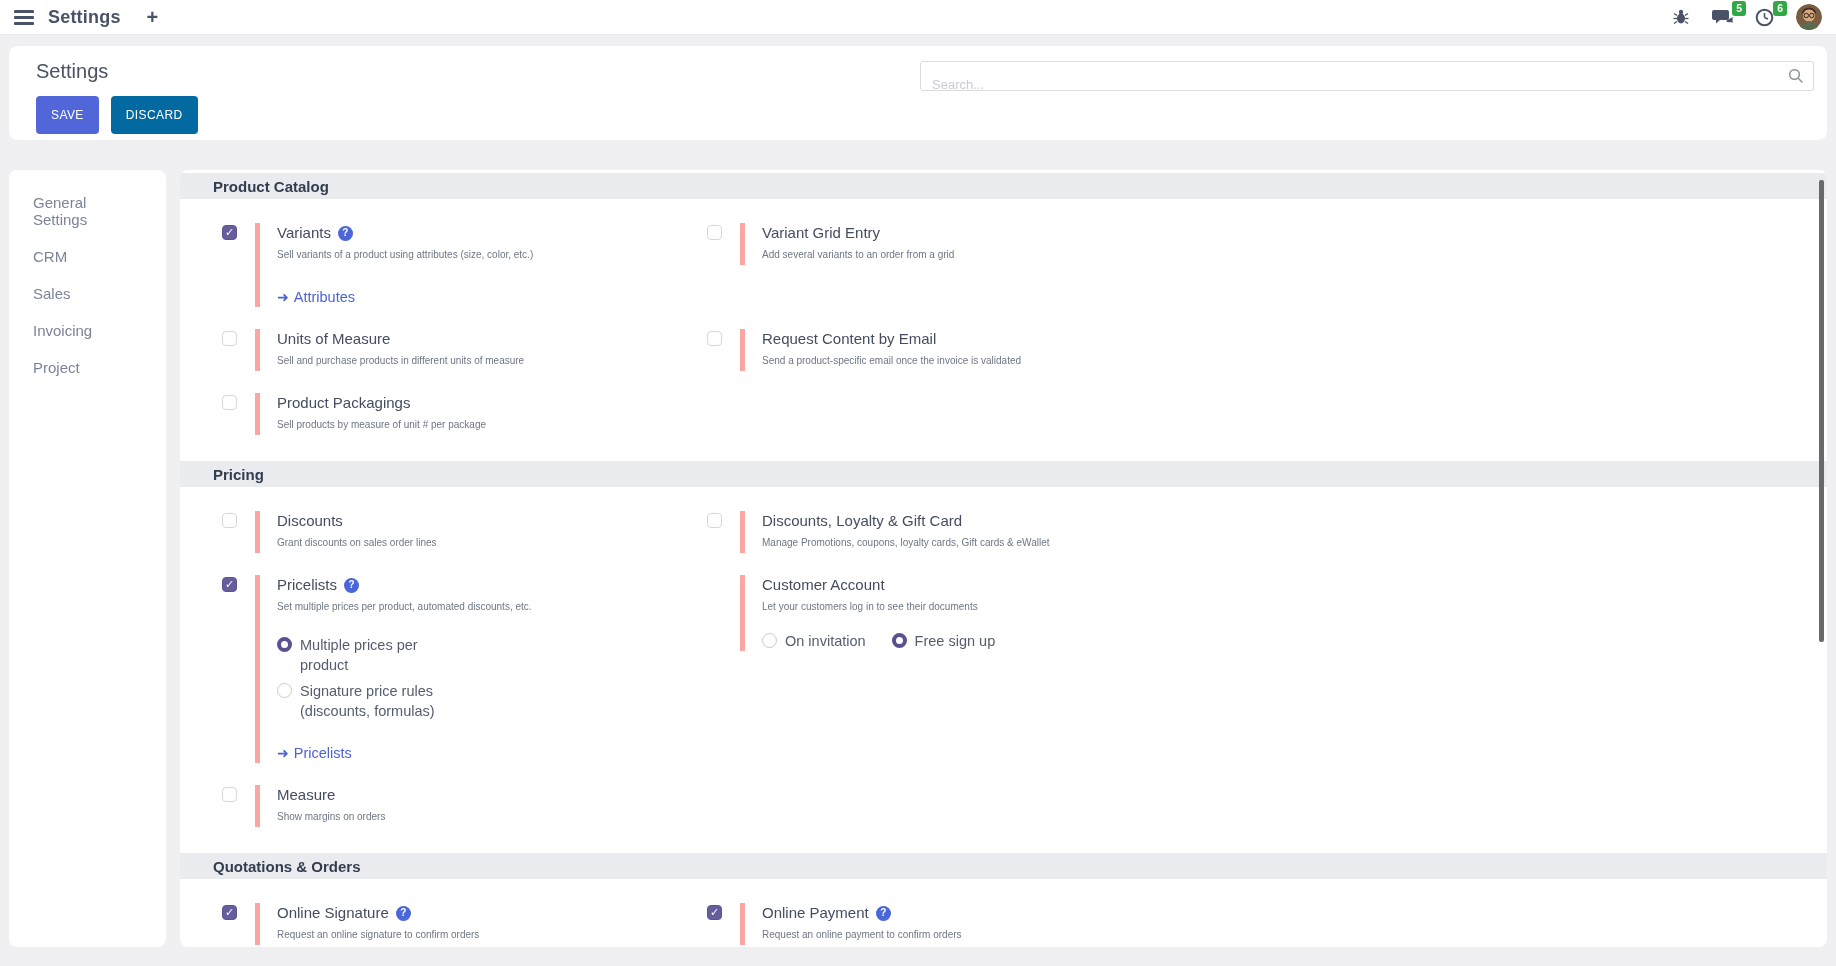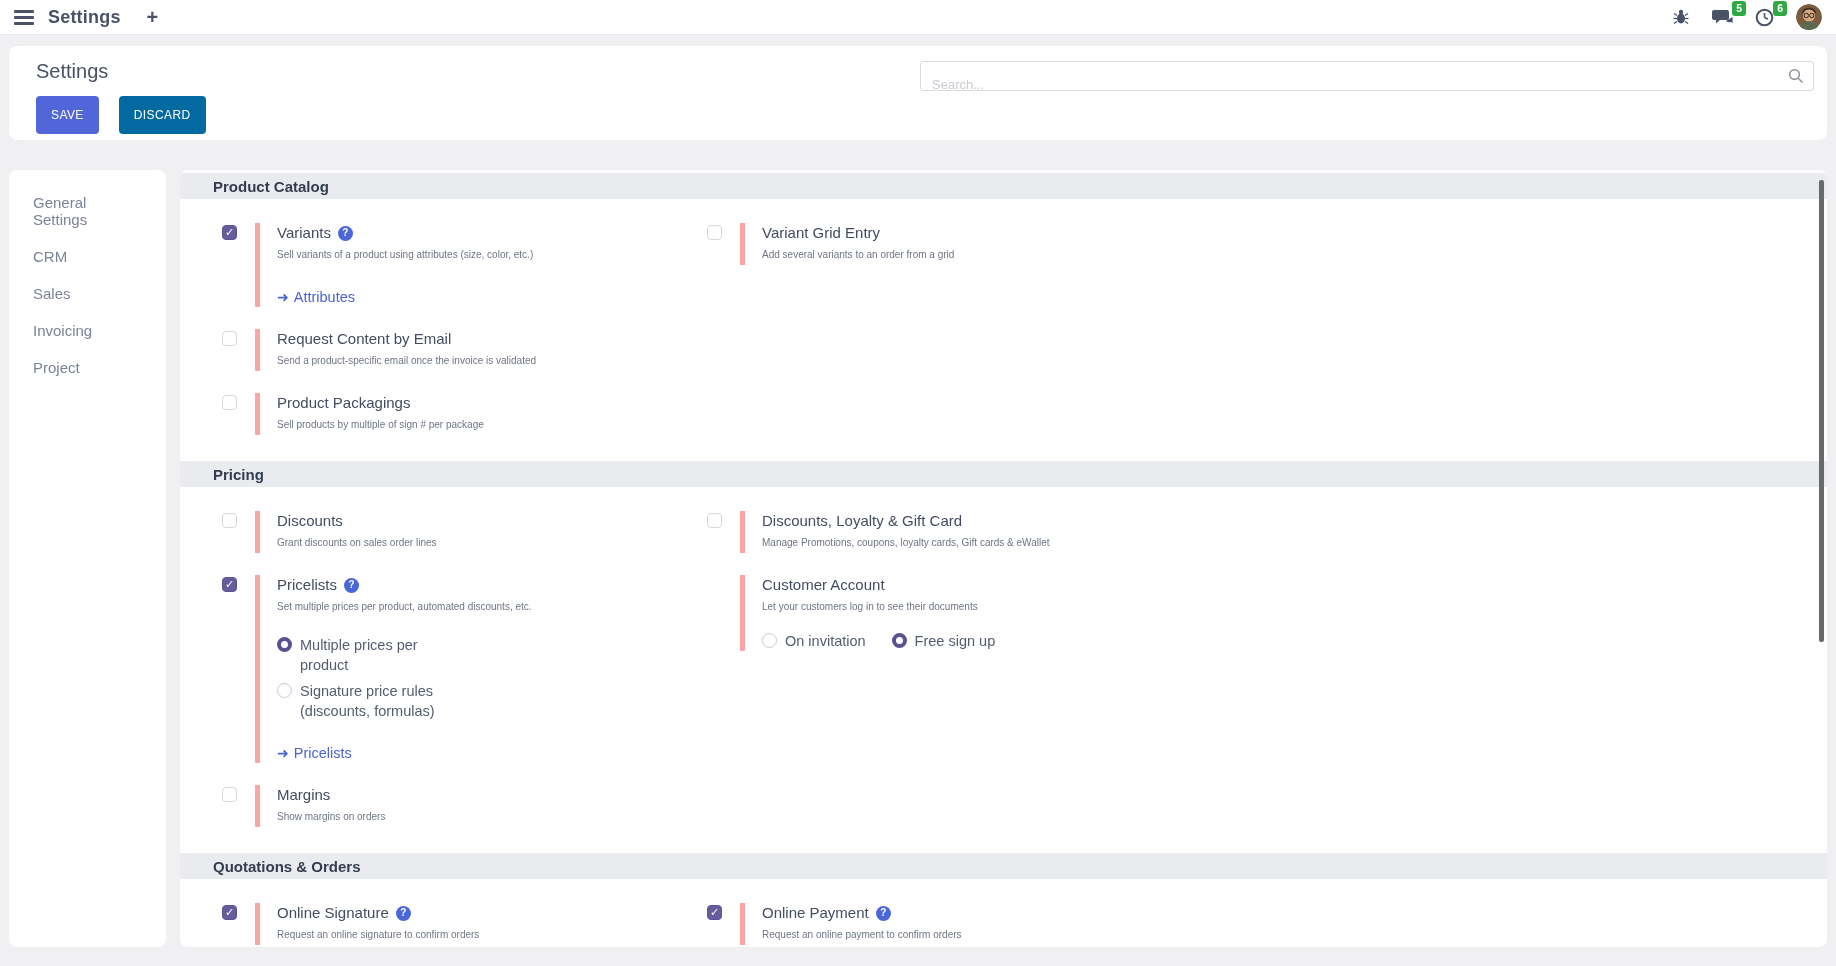--- a/index.html
+++ b/index.html
@@ -16,21 +16,21 @@
   .nav-right { margin-left:auto; display:flex; align-items:center; gap:22px; }
   .nav-icon { position:relative; display:flex; align-items:center; cursor:pointer; }
   .nav-badge { position:absolute; top:-7px; right:-13px; background:#30a843; color:#fff;
                font-size:10.5px; font-weight:700; padding:1px 4px 2px; border-radius:3px; line-height:1.2; }
   .avatar { width:26px; height:26px; border-radius:50%; overflow:hidden; display:block; }
 
   
   .cp-card { position:relative; margin:11px 9px 0; height:94px; background:#fff; border-radius:8px;
              padding:14px 0 0 27px; box-shadow:0 0 1px rgba(0,0,0,.05); }
   .cp-title { font-size:20px; color:#4a5264; font-weight:400; }
-  .cp-buttons { display:flex; gap:20px; margin-top:13px; }
+  .cp-buttons { display:flex; gap:12px; margin-top:13px; }
   .btn { border:none; border-radius:4px; color:#fff; font-size:12px; letter-spacing:.4px;
          padding:12px 15px; cursor:pointer; font-family:inherit; }
   .btn-save { background:#5166d8; }
   .btn-discard { background:#0369a1; }
   .searchbox { position:absolute; top:15px; right:13px; width:894px; height:30px; }
   .searchbox input { width:100%; height:100%; border:1px solid #d9dbde; border-radius:3px;
                      padding:16px 34px 0 11px; font-size:13px; color:#4a5264; font-family:inherit; outline:none; }
   .searchbox input::placeholder { color:#c9ccd3; }
   .search-icon { position:absolute; right:10px; top:7px; cursor:pointer; }
 
@@ -186,41 +186,52 @@
                   <div class="setting-content">
                     <div class="setting-title">
                       <span>Variant Grid Entry</span>
                     </div>
                     <div class="setting-desc">Add several variants to an order from a grid</div>
                   </div>
                 </div>
               </div>
             </div>
             <div class="srow">
+              <div class="scell-left">
+                <div class="setting" style="display: flex;">
+                  <span class="checkbox"></span>
+                  <div class="setting-content">
+                    <div class="setting-title">
+                      <span>Units of Measure</span>
+                    </div>
+                    <div class="setting-desc">Sell and purchase products in different units of measure</div>
+                  </div>
+                </div>
+              </div>
               <div class="scell-right">
                 <div class="setting" style="display: flex;">
                   <span class="checkbox"></span>
                   <div class="setting-content">
                     <div class="setting-title">
                       <span>Request Content by Email</span>
                     </div>
                     <div class="setting-desc">Send a product-specific email once the invoice is validated</div>
                   </div>
                 </div>
               </div>
             </div>
             <div class="srow">
               <div class="scell-left">
                 <div class="setting" style="display: flex;">
                   <span class="checkbox"></span>
                   <div class="setting-content">
                     <div class="setting-title">
                       <span>Product Packagings</span>
                     </div>
-                    <div class="setting-desc">Sell products by multiple of sign # per package</div>
+                    <div class="setting-desc">Sell products by measure of unit # per package</div>
                   </div>
                 </div>
               </div>
               <div class="scell-right"></div>
             </div>
           </div>
         </div>
         <div class="section">
           <div class="section-header">Pricing</div>
           <div class="section-body">
@@ -296,21 +307,21 @@
                   </div>
                 </div>
               </div>
             </div>
             <div class="srow">
               <div class="scell-left">
                 <div class="setting" style="display: flex;">
                   <span class="checkbox"></span>
                   <div class="setting-content">
                     <div class="setting-title">
-                      <span>Margins</span>
+                      <span>Measure</span>
                     </div>
                     <div class="setting-desc">Show margins on orders</div>
                   </div>
                 </div>
               </div>
               <div class="scell-right"></div>
             </div>
           </div>
         </div>
         <div class="section">

